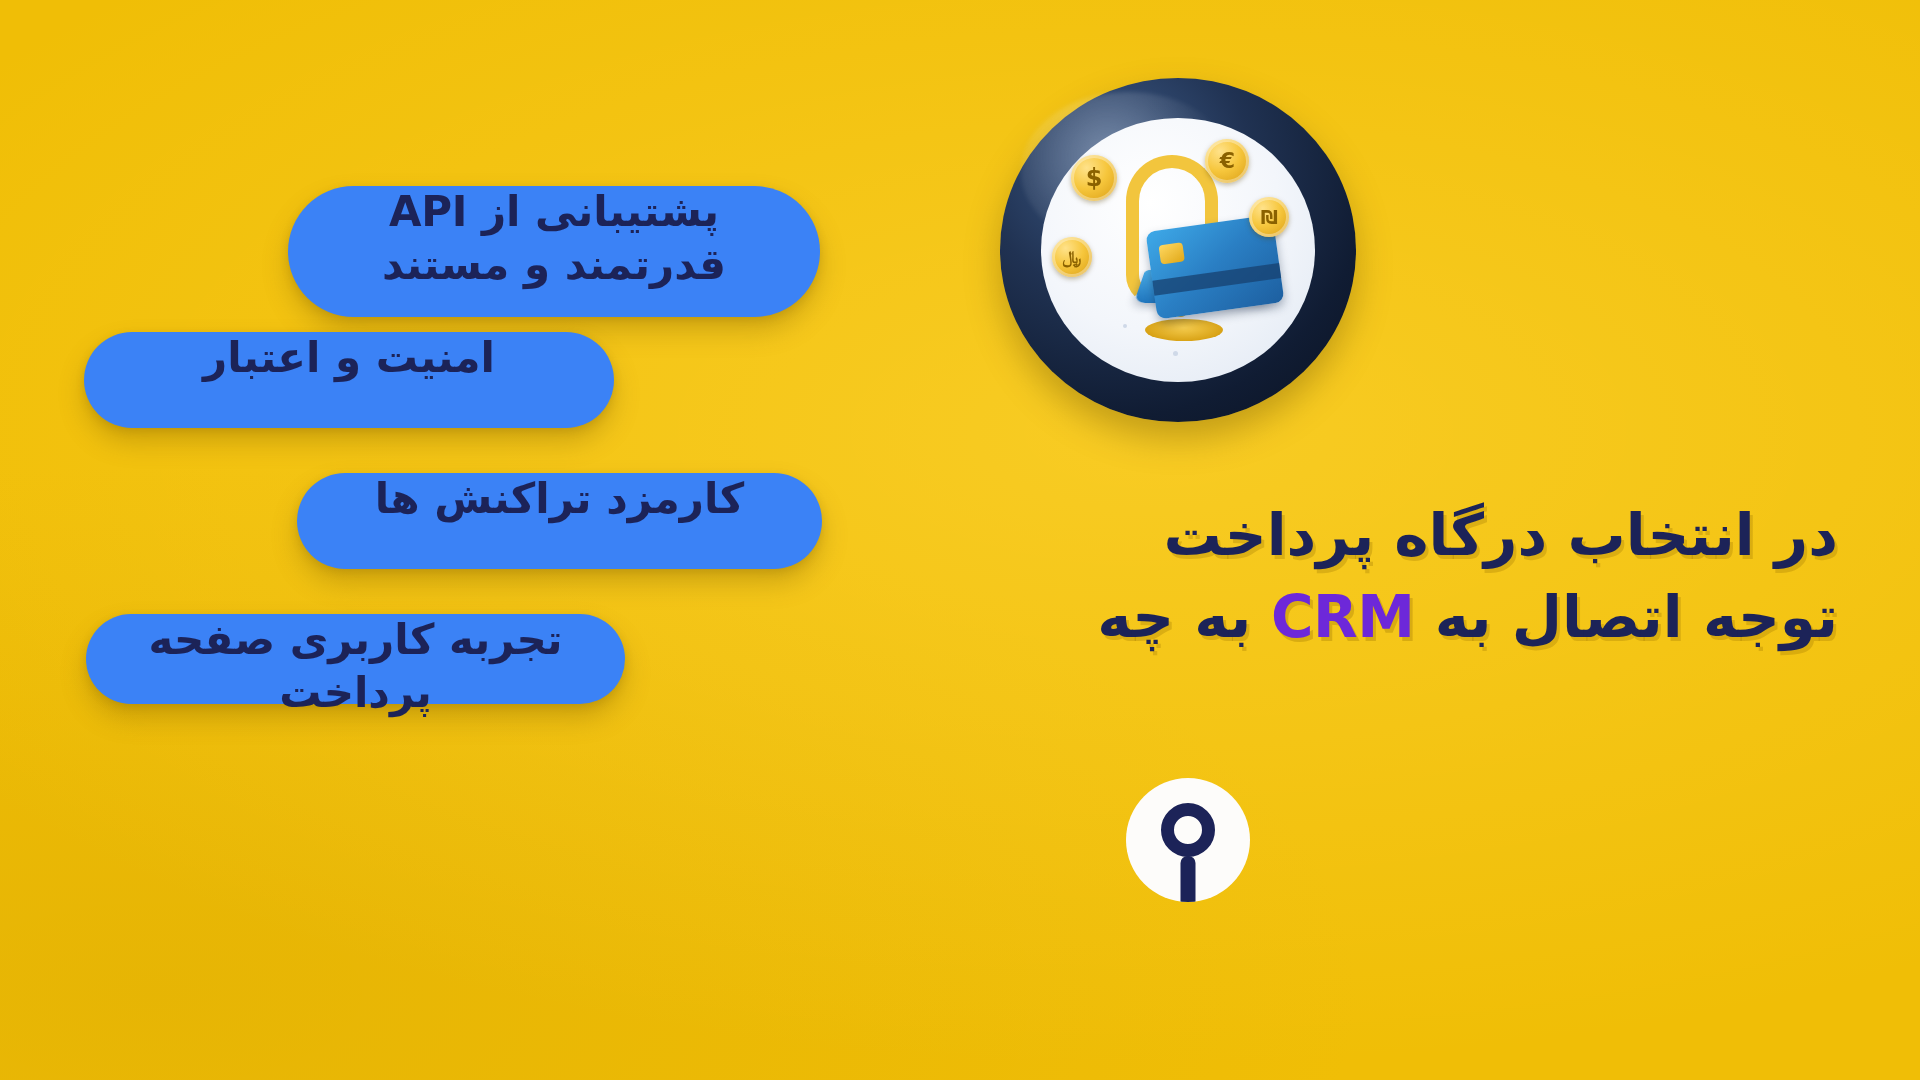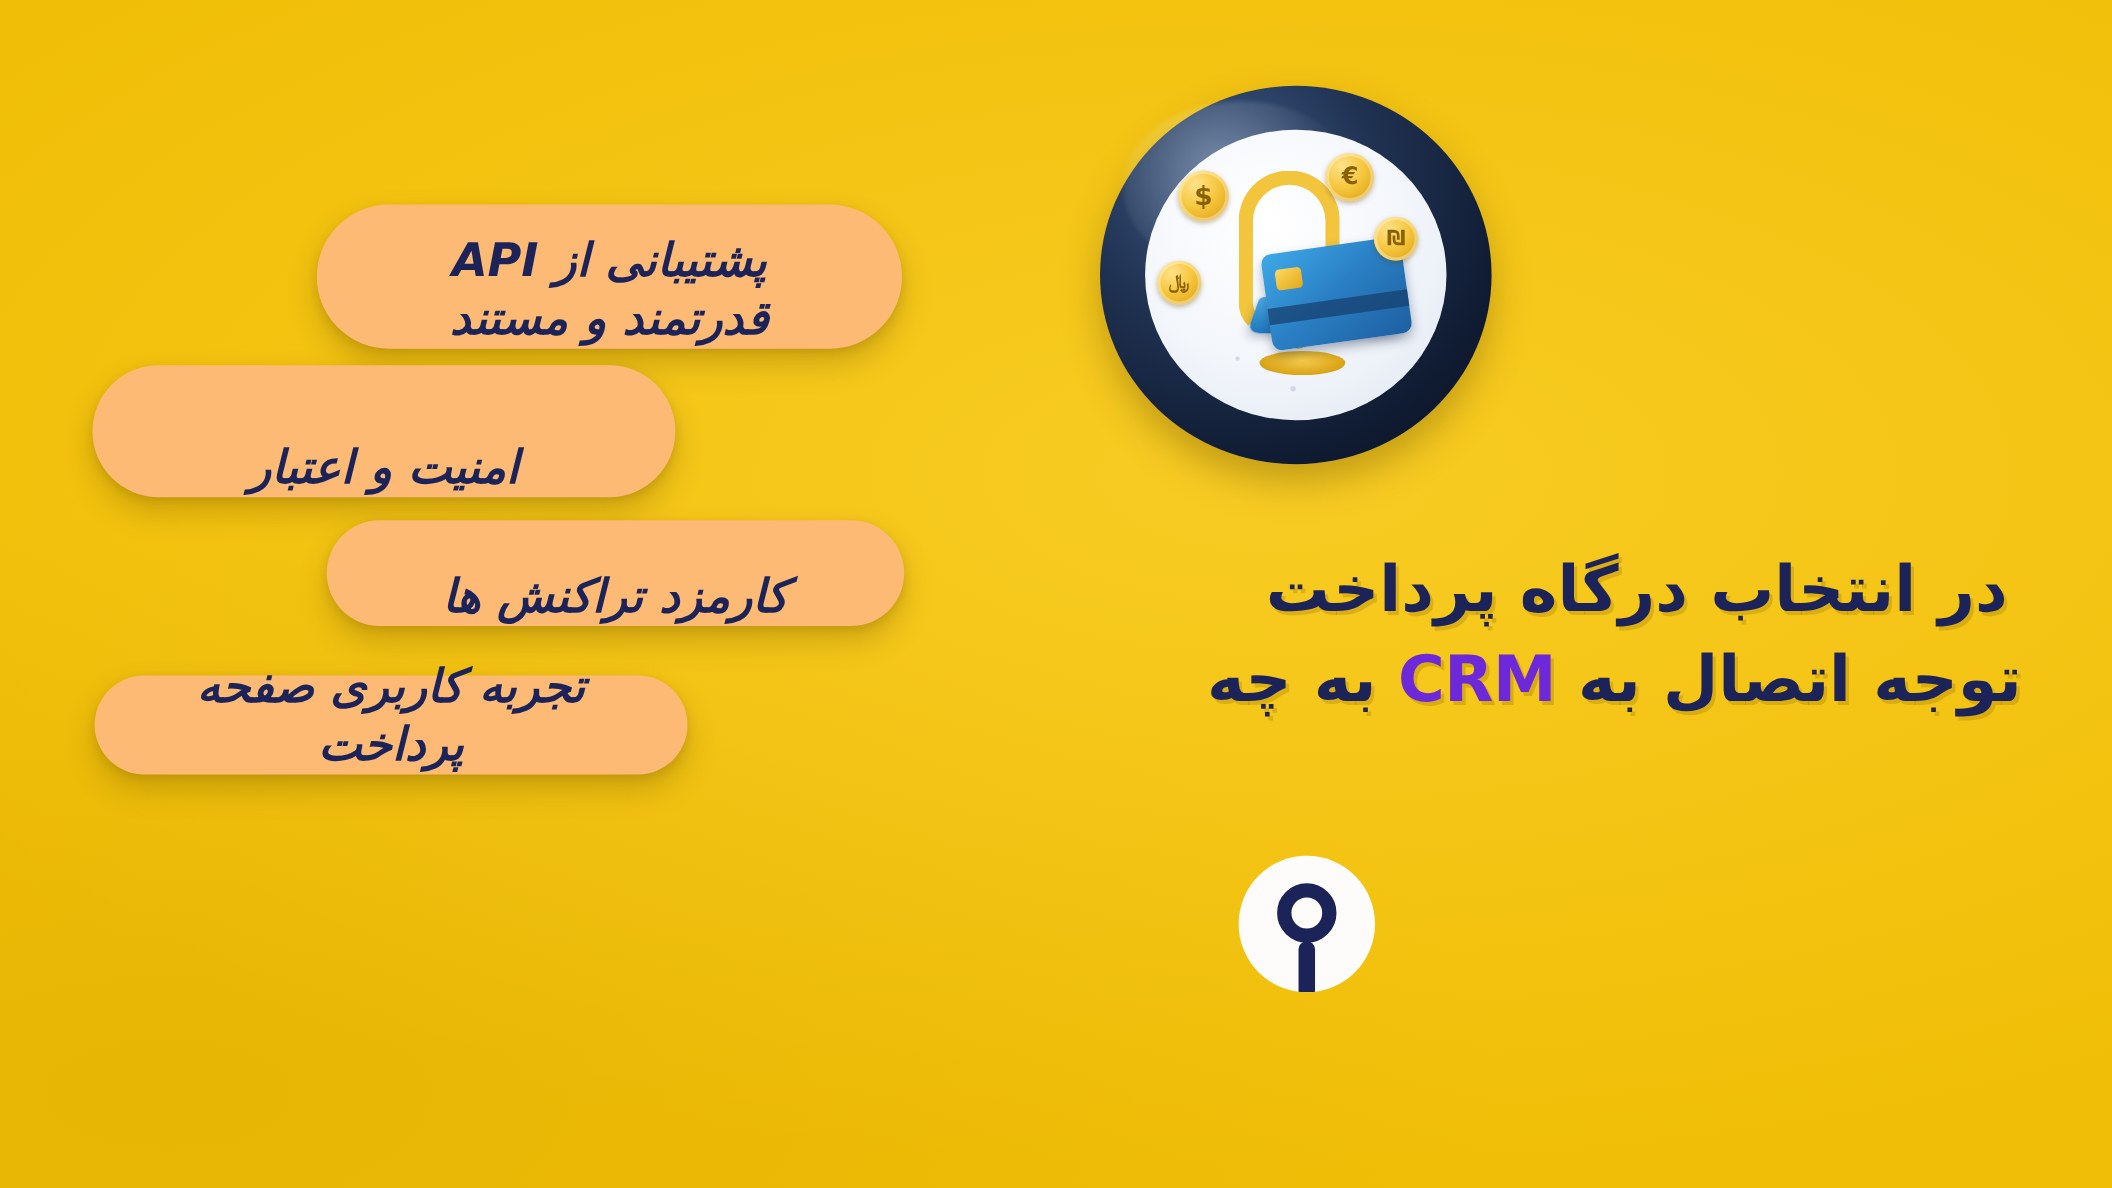--- a/index.html
+++ b/index.html
@@ -21,44 +21,43 @@
     inset: 0;
     background:
       radial-gradient(120% 95% at 60% 40%, rgba(255,215,60,0.55) 0%, rgba(240,190,6,0.0) 62%),
       radial-gradient(90% 70% at 8% 92%, rgba(208,160,0,0.30) 0%, rgba(240,190,6,0) 70%);
     pointer-events: none;
   }
 
   
   .pill {
     position: absolute;
-    background: #fdba74;
+    background: #3b82f6;
     border-radius: 999px;
     box-shadow: 0 14px 26px rgba(120, 88, 0, 0.30),
                 0 3px 8px rgba(120, 88, 0, 0.18);
     display: flex;
-    align-items: flex-end;
+    align-items: flex-start;
     justify-content: center;
     text-align: center;
     box-sizing: border-box;
-    font-style: italic;
   }
   .pill-text {
     color: #1C2358;
     font-weight: bold;
     font-size: 42px;
     line-height: 1.26;
     letter-spacing: -0.2px;
     direction: rtl;
     white-space: pre-line;
     padding: 0 38px;
   }
 
   #pill-0 { left: 288px;  top: 186px; width: 532px; height: 131px; }
-  #pill-1 { left: 84px;   top: 332px; width: 530px; height: 120px; }
+  #pill-1 { left: 84px;   top: 332px; width: 530px; height: 96px; }
   #pill-2 { left: 297px;  top: 473px; width: 525px; height: 96px; }
   #pill-3 { left: 86px;   top: 614px; width: 539px; height: 90px; }
 
   
   .illus-wrap {
     position: absolute;
     left: 1000px;
     top: 78px;
     width: 356px;
     height: 344px;
@@ -172,21 +171,21 @@
     transform: perspective(160px) rotateX(42deg);
     box-shadow: 0 4px 9px rgba(20,40,70,0.3);
   }
 
   
   .headline {
     position: absolute;
     right: 82px;
     top: 455px;
     width: 700px;
-    text-align: center;
+    text-align: right;
     direction: rtl;
     color: #1C2358;
     font-weight: bold;
     font-size: 58px;
     line-height: 1.42;
     letter-spacing: -0.5px;
     text-shadow: 3px 4px 0 rgba(150,110,0,0.28);
   }
   .headline .hl-line { display: block; white-space: nowrap; }
   .hl-accent {

